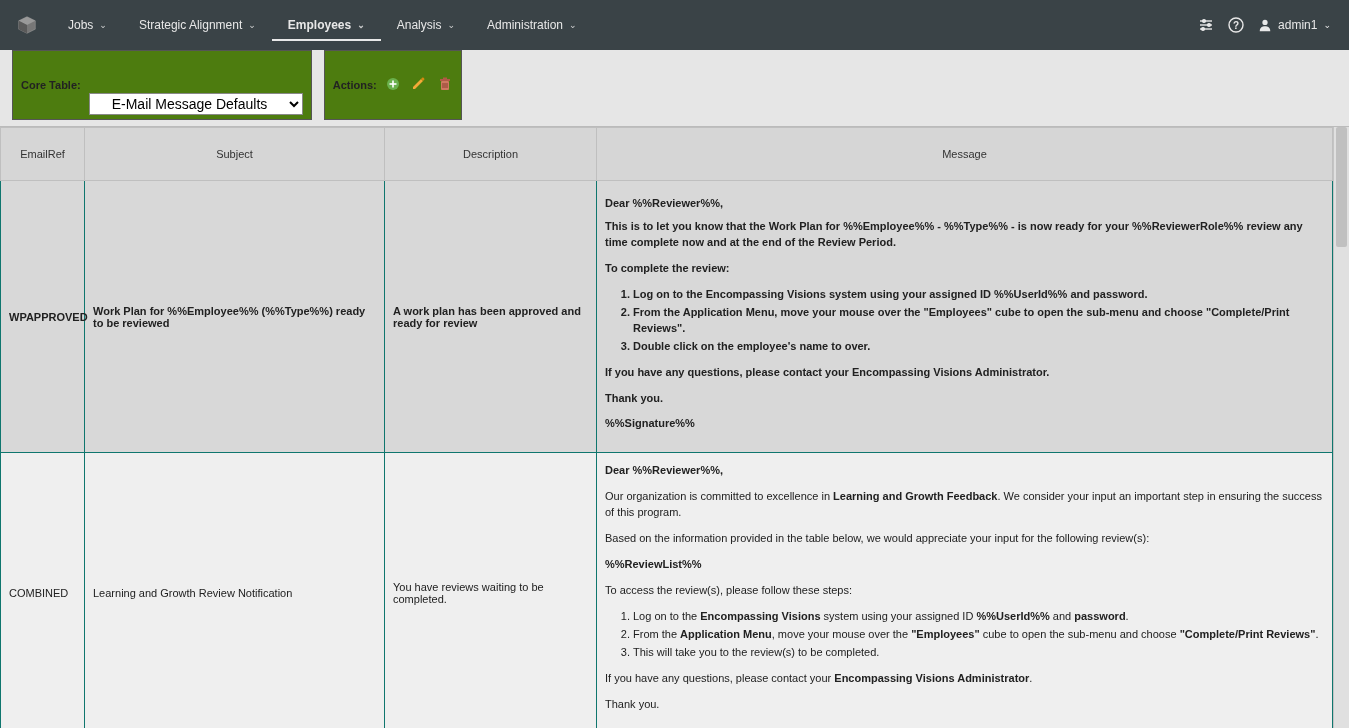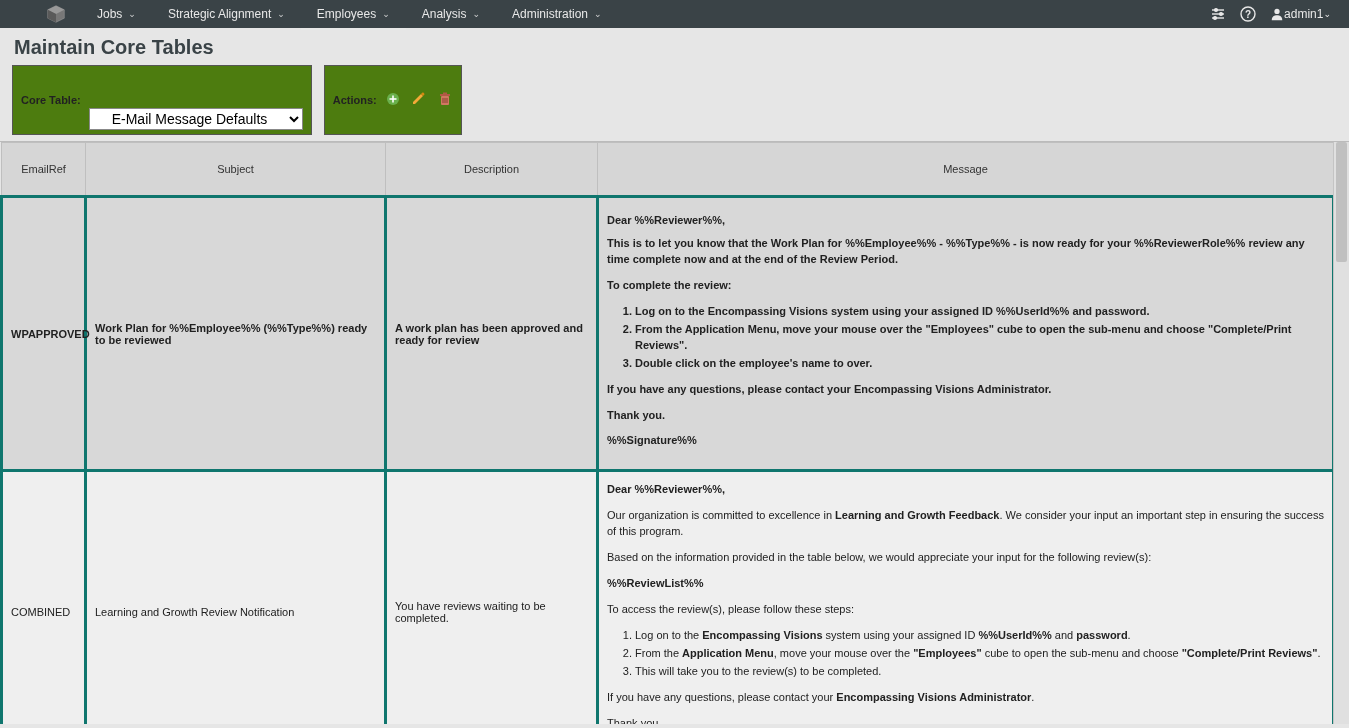--- a/index.html
+++ b/index.html
@@ -1,48 +1,48 @@
 <!DOCTYPE html>
 <html><head>
 <meta charset="utf-8">
 <style>
   * { box-sizing: border-box; margin: 0; padding: 0; }
   html, body { width: 1349px; height: 728px; font-family: Verdana, Arial, sans-serif; background: #e6e6e6; color: #333; overflow: hidden; }
   
-  .topnav { height: 28px; background: #3a4347; display: flex; align-items: center; color: #e8e8e8; font-size: 12px; padding-left: 29px; }
+  .topnav { height: 50px; background: #3a4347; display: flex; align-items: center; color: #e8e8e8; font-size: 12px; }
   .topnav .logo { width: 26px; height: 26px; margin: 0 12px 0 14px; border-radius: 6px; display:flex; align-items:center; justify-content:center; }
   .topnav .logo svg { display:block; }
   .nav-items { display: flex; }
   .nav-item { padding: 0 16px; height: 32px; display: flex; align-items: center; gap: 6px; cursor: pointer; }
-  .nav-item.active { border-bottom: 2px solid #e8e8e8; font-weight: normal; padding-top:2px; }
+  .nav-item.active { border-bottom: 2px solid #e8e8e8; font-weight: bold; padding-top:2px; }
   .nav-item .caret { font-size: 9px; opacity: .85; }
   .nav-right { margin-left: auto; display: flex; align-items: center; gap: 14px; padding-right: 18px; }
   .nav-right .icon-btn { cursor: pointer; display:flex; align-items:center; }
-  .nav-right .user { display:flex; align-items:center; cursor:pointer; }
+  .nav-right .user { display:flex; align-items:center; gap:6px; cursor:pointer; }
   .nav-right .user .caret { font-size: 9px; }
 
   
   .page { height: calc(728px - 32px); overflow: hidden; }
   .page-title { font-size: 20px; font-weight: bold; color: #3a4347; padding: 8px 0 6px 14px; }
 
   .toolbar { display:flex; gap: 12px; padding: 0 0 6px 12px; }
   .tool-box { border: 1px solid #555; background: #4d7c0f; padding: 4px 8px; display:flex; align-items:center; gap:8px; font-size:11px; font-weight:bold; color:#222; }
   .tool-box select { font-size: 14px; background:#fff; border:1px solid #888; padding:1px 18px;margin-top:38px; }
   .tool-box .actions-icons { display:flex; gap:10px; align-items:center; }
   .tool-box .actions-icons .ic { cursor:pointer; }
 
   
   .grid-wrap { border-top: 1px solid #bbb; position: relative; height: calc(100% - 72px); }
   table.grid { border-collapse: collapse; table-layout: fixed; width: 1332px; }
   table.grid col.col-ref { width: 84px; }
   table.grid col.col-subj { width: 300px; }
   table.grid col.col-desc { width: 212px; }
   table.grid col.col-msg  { width: 736px; }
   table.grid thead th { background: #d6d6d6; font-size: 11px; color: #333; font-weight: normal; padding: 20px 6px; border: 1px solid #bfbfbf; text-align: center; }
-  table.grid tbody td { font-size: 11px; color: #212121; padding: 10px 8px; border: 3px solid #0f766e; vertical-align: middle; }
+  table.grid tbody td { font-size: 11px; color: #212121; padding: 10px 8px; border: 1px solid #0f766e; vertical-align: middle; }
   table.grid tbody tr.row-sel td { background: #d8d8d8; font-weight: bold; }
   table.grid tbody tr.row-alt td { background: #efefef; }
   .msg h4 { font-size: 11px; font-weight: bold; margin: 6px 0 10px; }
   .msg p  { margin: 0 0 10px; line-height: 1.45; }
   .msg ol { margin: 0 0 10px 28px; }
   .msg ol li { margin-bottom: 2px; line-height:1.45; }
   .row-alt .msg p, .row-alt .msg li { font-weight: normal; }
   .row-alt .msg .b { font-weight: bold; }
 
   .vscroll { position:absolute; right:0; top:0; bottom:0; width:16px; background:#e0e0e0; border-left:1px solid #c4c4c4; }
@@ -103,21 +103,20 @@
           <circle cx="8" cy="5" r="3" fill="#e8e8e8"></circle>
           <path d="M2,15 C2,11 5,9.5 8,9.5 C11,9.5 14,11 14,15 Z" fill="#e8e8e8"></path>
         </svg>
       <span>admin1</span>
       <span class="caret">⌄</span>
     </span>
   </div>
 </div>
 
 <div class="page">
-  <div class="page-title">Maintain Core Tables</div>
 
   <div class="toolbar">
     <div class="tool-box">
       <span>Core Table:</span>
       <select>
         <option>E-Mail Message Defaults</option>
       </select>
     </div>
     <div class="tool-box">
       <span>Actions:</span>

